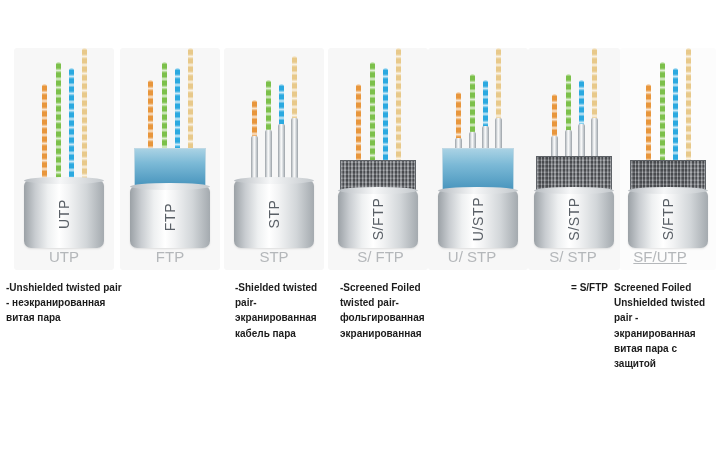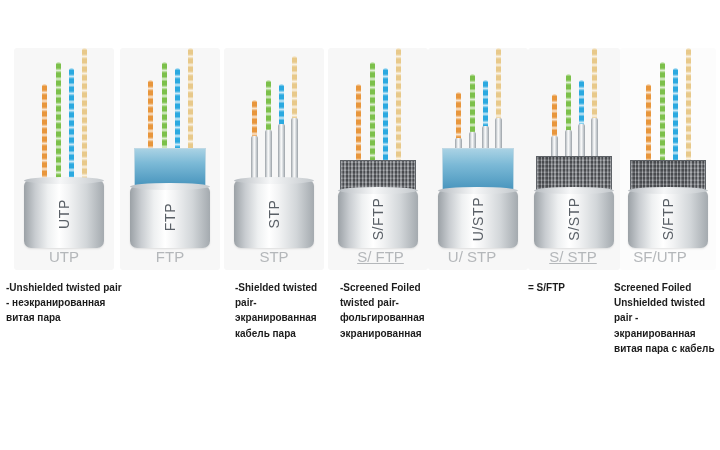--- a/index.html
+++ b/index.html
@@ -239,21 +239,21 @@
         <div class="wire tw bl" style="left:33px;height:106px;"></div>
         <div class="wire tw tn" style="left:46px;height:126px;"></div>
       </div>
       <div class="ring" style="height:16px;bottom:58px;"></div>
       <div class="braid" style="height:32px;bottom:56px;"></div>
       <div class="jacket" style="height:58px;">
         <div class="jacket-top"></div>
         <div class="jacket-label">S/FTP</div>
       </div>
     </div>
-    <div class="hdr" style="left:5px;right:0;text-decoration:underline;">S/ FTP</div>
+    <div class="hdr" style="left:5px;right:0;">S/ FTP</div>
   </div>
   <div class="desc" style="left:340px;width:84px;">-Screened Foiled twisted pair-фольгированная экранированная</div>
 
   <div class="col" style="left:428px;width:100px;">
     <div class="col-bg"></div>
     <div class="cable">
       <div class="wires" style="height:136px;bottom:64px;">
         <div class="wire tw or" style="left:6px;height:92px;"></div>
         <div class="wire tw gr" style="left:20px;height:110px;"></div>
         <div class="wire tw bl" style="left:33px;height:104px;"></div>
@@ -284,37 +284,37 @@
         <div class="pairshield" style="left:19px;height:48px;"></div>
         <div class="pairshield" style="left:32px;height:54px;"></div>
         <div class="pairshield" style="left:45px;height:60px;"></div>
       </div>
       <div class="braid" style="height:34px;bottom:58px;"></div>
       <div class="jacket" style="height:58px;">
         <div class="jacket-top"></div>
         <div class="jacket-label">S/STP</div>
       </div>
     </div>
-    <div class="hdr" style="left:0;right:2px;text-decoration:underline;">S/ STP</div>
-  </div>
-  <div class="desc" style="left:528px;width:80px;">= S/FTP</div>
+    <div class="hdr" style="left:0;right:2px;">S/ STP</div>
+  </div>
+  <div class="desc" style="left:528px;width:80px;text-align:right;">= S/FTP</div>
 
   <div class="col alt" style="left:620px;width:96px;">
     <div class="col-bg"></div>
     <div class="cable">
       <div class="wires" style="height:124px;bottom:76px;">
         <div class="wire tw or" style="left:6px;height:88px;"></div>
         <div class="wire tw gr" style="left:20px;height:110px;"></div>
         <div class="wire tw bl" style="left:33px;height:104px;"></div>
         <div class="wire tw tn" style="left:46px;height:124px;"></div>
       </div>
       <div class="ring" style="height:16px;bottom:60px;"></div>
       <div class="braid" style="height:30px;bottom:58px;"></div>
       <div class="jacket" style="height:58px;">
         <div class="jacket-top"></div>
         <div class="jacket-label">S/FTP</div>
       </div>
     </div>
-    <div class="hdr" style="left:0;right:16px;">SF/UTP</div>
-  </div>
-  <div class="desc" style="left:614px;width:104px;">Screened Foiled Unshielded twisted pair - экранированная витая пара с кабель</div>
+    <div class="hdr" style="left:0;right:16px;text-decoration:underline;">SF/UTP</div>
+  </div>
+  <div class="desc" style="left:614px;width:104px;">Screened Foiled Unshielded twisted pair - экранированная витая пара с защитой</div>
 
 </div>
 
 </body></html>

